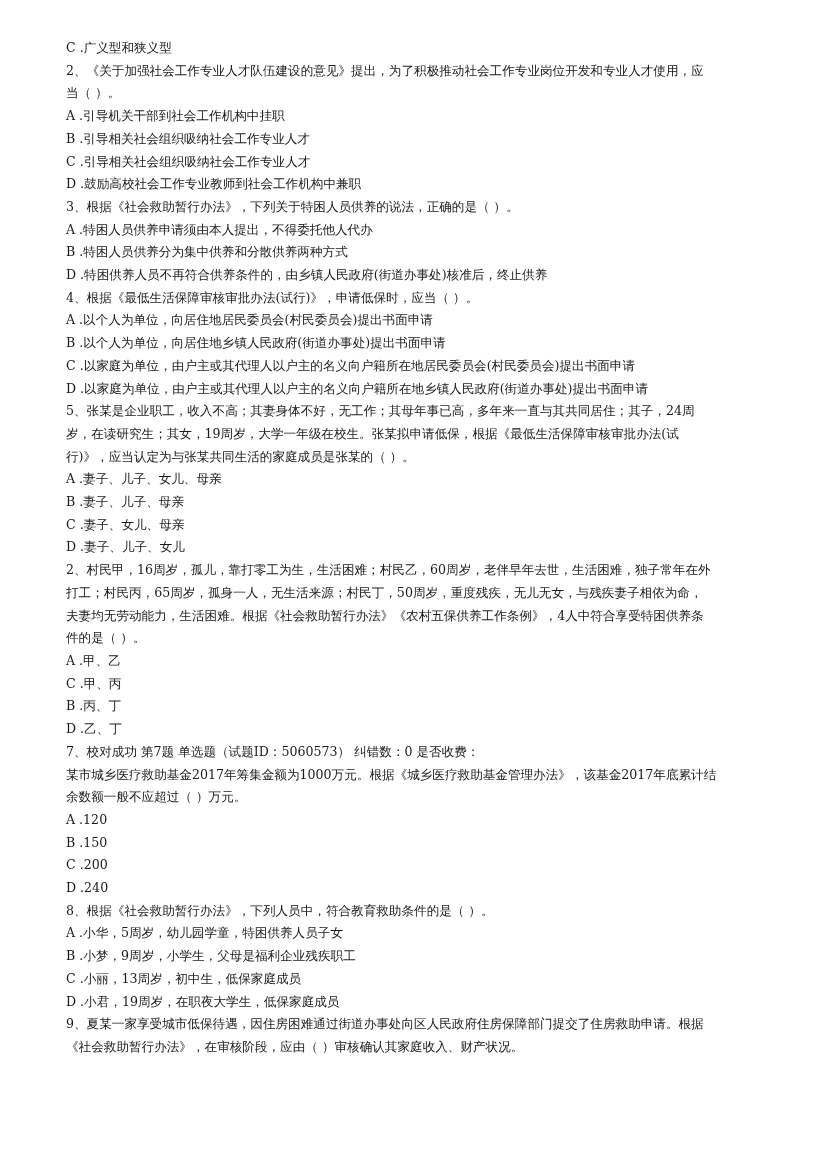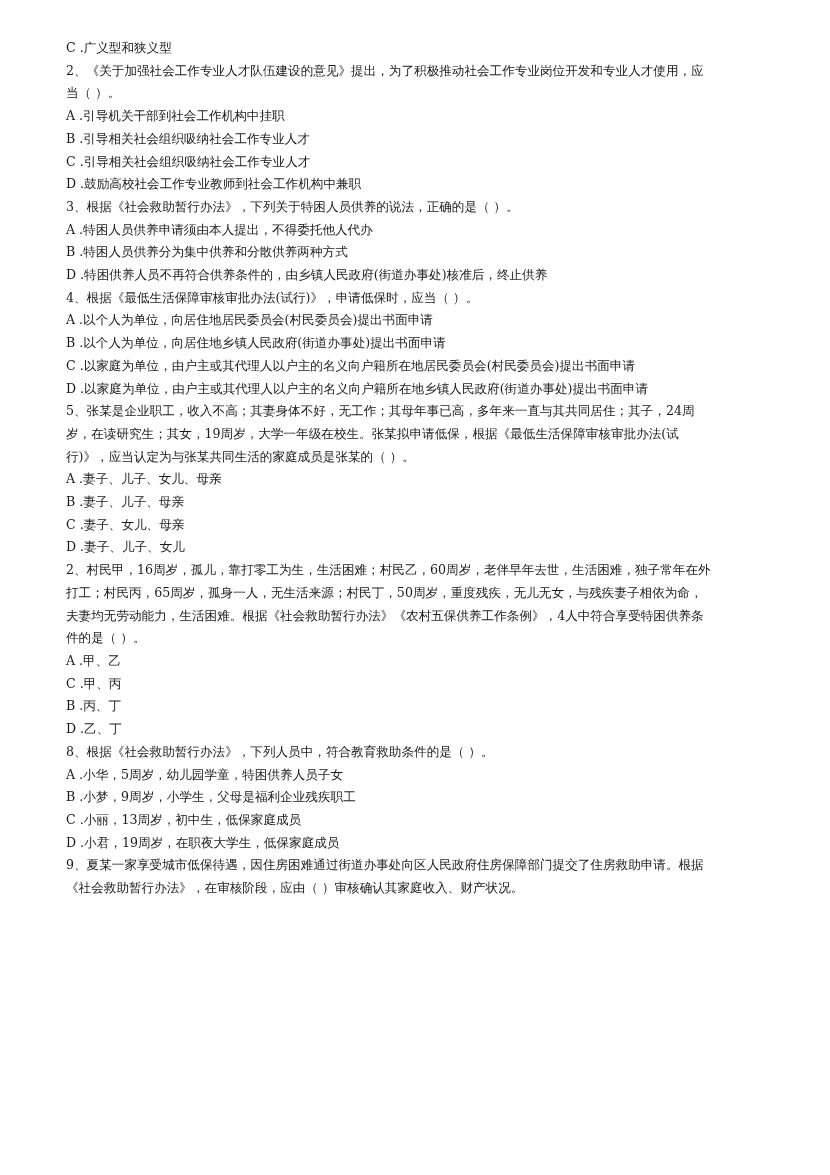--- a/index.html
+++ b/index.html
@@ -75,20 +75,31 @@
       <span class="l">打工；村民丙，65周岁，孤身一人，无生活来源；村民丁，50周岁，重度残疾，无儿无女，与残疾妻子相依为命，</span>
       <span class="l">夫妻均无劳动能力，生活困难。根据《社会救助暂行办法》《农村五保供养工作条例》，4人中符合享受特困供养条</span>
       <span class="l">件的是（ ）。</span>
     </div>
     <div class="line">A .甲、乙</div>
     <div class="line">C .甲、丙</div>
     <div class="line">B .丙、丁</div>
     <div class="line">D .乙、丁</div>
   </div>
 
+  <div>
+    <div class="q-stem">
+      <span class="l">7、校对成功 第7题 单选题（试题ID：5060573） 纠错数：0 是否收费：</span>
+      <span class="l">某市城乡医疗救助基金2017年筹集金额为1000万元。根据《城乡医疗救助基金管理办法》，该基金2017年底累计结</span>
+      <span class="l">余数额一般不应超过（ ）万元。</span>
+    </div>
+    <div class="line">A .120</div>
+    <div class="line">B .150</div>
+    <div class="line">C .200</div>
+    <div class="line">D .240</div>
+  </div>
 
   <div>
     <div class="q-stem">
       <span class="l">8、根据《社会救助暂行办法》，下列人员中，符合教育救助条件的是（ ）。</span>
     </div>
     <div class="line">A .小华，5周岁，幼儿园学童，特困供养人员子女</div>
     <div class="line">B .小梦，9周岁，小学生，父母是福利企业残疾职工</div>
     <div class="line">C .小丽，13周岁，初中生，低保家庭成员</div>
     <div class="line">D .小君，19周岁，在职夜大学生，低保家庭成员</div>
   </div>

